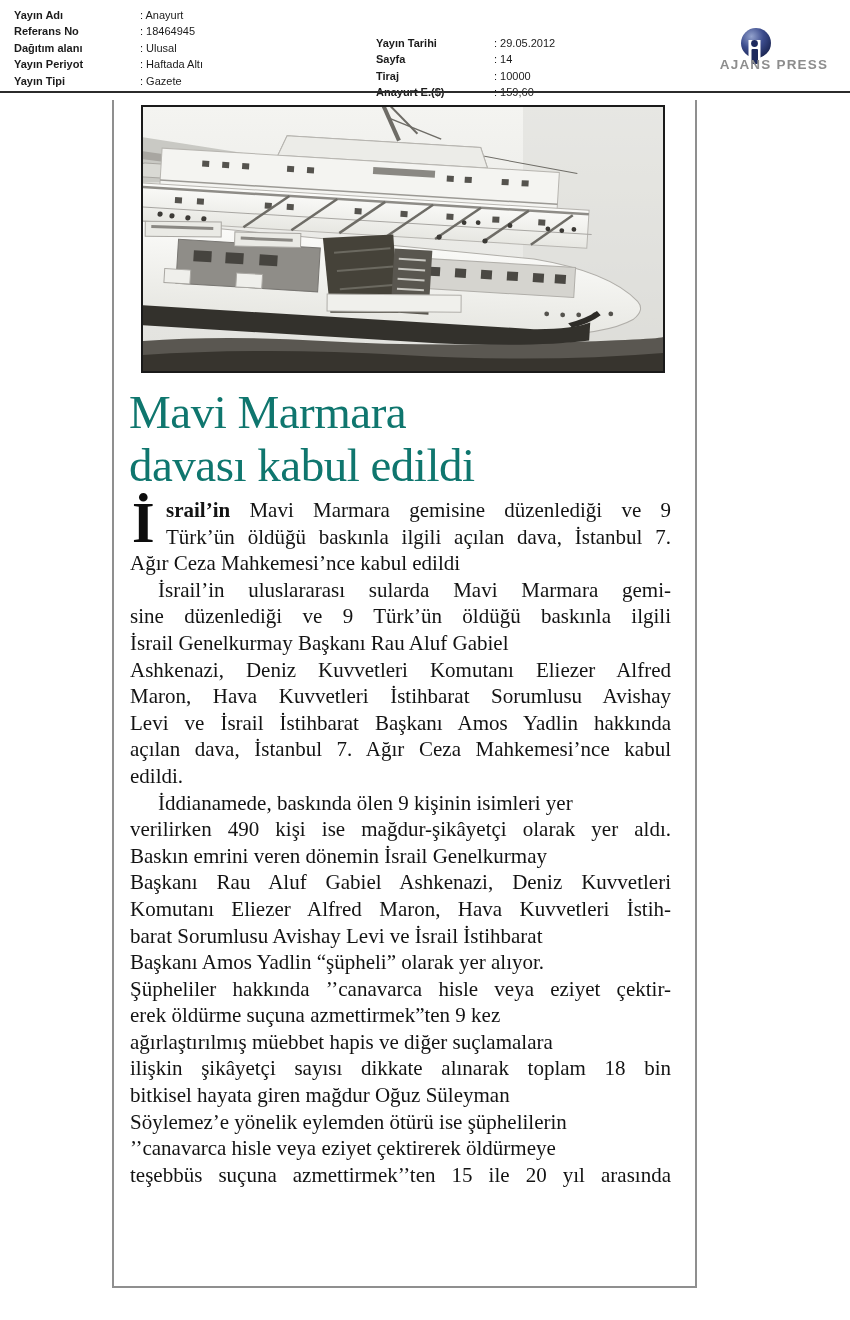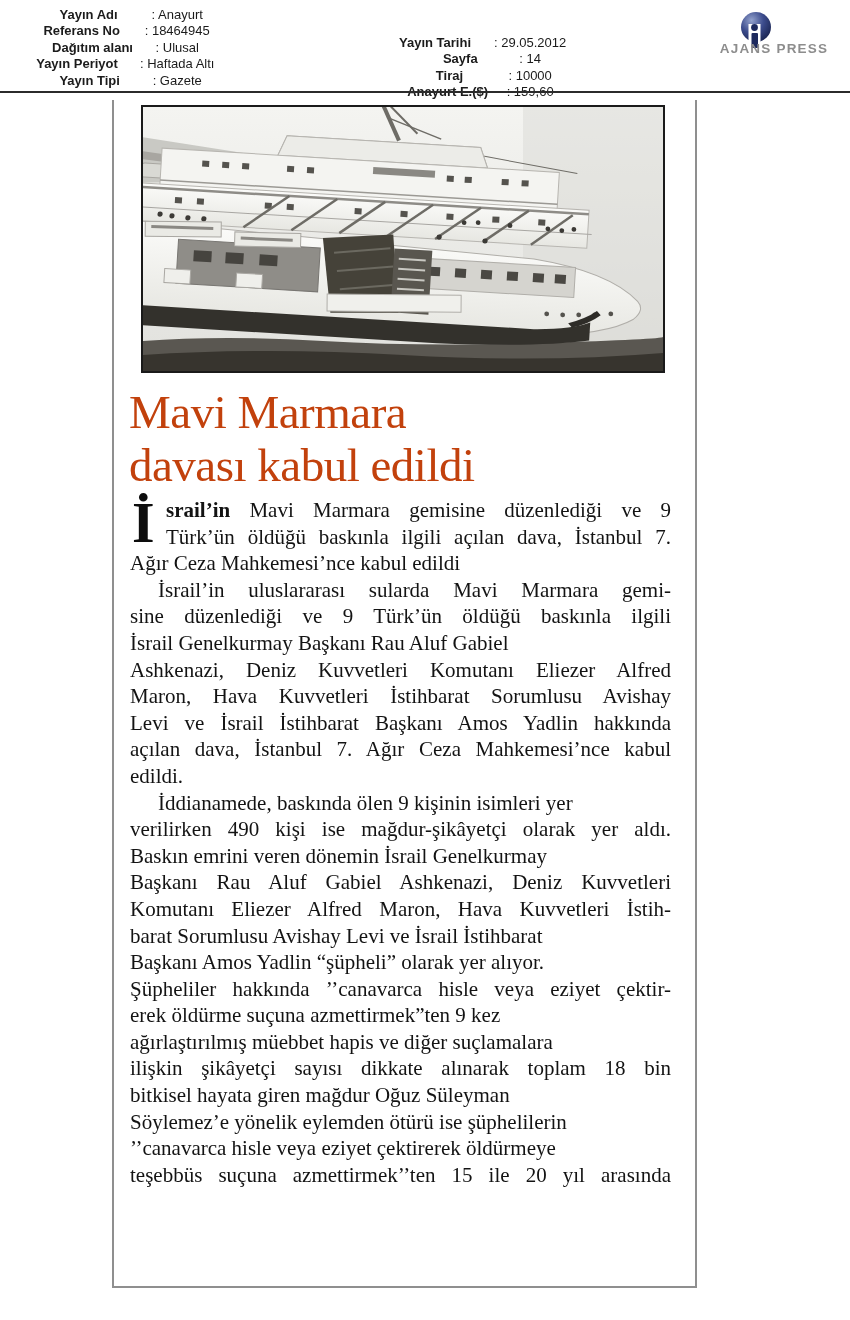--- a/index.html
+++ b/index.html
@@ -1,39 +1,39 @@
 <!DOCTYPE html>
 <html><head>
 <meta charset="utf-8">
 <style>
   html,body{margin:0;padding:0;background:#ffffff;}
   .page{position:relative;width:850px;height:1320px;background:#ffffff;overflow:hidden;
         font-family:"Liberation Sans",sans-serif;color:#1b1b1b;}
   
-  .meta{position:absolute;top:7px;font-size:13px;line-height:16.4px;text-align:center;}
+  .meta{position:absolute;top:7px;font-size:11px;line-height:16.4px;}
   .meta-left{left:14px;}
   .meta-right{left:376px;margin-top:28px;}
   .hrow{white-space:nowrap;}
   .hlabel{display:inline-block;font-weight:bold;}
   .meta-left .hlabel{width:126px;}
   .meta-right .hlabel{width:118px;}
   .hval{font-weight:normal;}
   .divider{position:absolute;left:0;top:91px;width:850px;height:2px;background:#2b2b2b;}
   
-  .logo{position:absolute;left:702px;top:8px;width:142px;height:52px;}
+  .logo{position:absolute;left:702px;top:24px;width:142px;height:52px;}
   
   .artbox{position:absolute;left:112px;top:100px;width:585px;height:1188px;
           border-left:2px solid #8f8f8f;border-right:2px solid #8f8f8f;border-bottom:2px solid #8f8f8f;
           background:#ffffff;box-sizing:border-box;}
   .photo{position:absolute;left:141px;top:105px;width:524px;height:268px;
          border:2px solid #1a1a1a;box-sizing:border-box;background:#ececea;}
   .photo svg{display:block;}
   .headline{position:absolute;left:129px;top:386px;width:565px;
             font-family:"Liberation Serif",serif;font-size:47px;line-height:53px;
-            color:#c2410c;font-weight:500;letter-spacing:-0.5px;}
+            color:#0f766e;font-weight:500;letter-spacing:-0.5px;}
   
   .bodytext{position:absolute;left:130px;top:497px;width:541px;
             font-family:"Liberation Serif",serif;font-size:21px;line-height:26.6px;color:#131313;}
   .bl{min-height:26.6px;white-space:normal;}
   .j{text-align:justify;text-align-last:justify;}
   .ind{text-indent:28px;}
   .leadpad{padding-left:36px;}
   .dropcap{position:absolute;left:2px;top:-6px;font-size:58px;line-height:64px;
            font-weight:bold;font-family:"Liberation Serif",serif;color:#0d0d0d;}
   .leadwrap{position:relative;}

